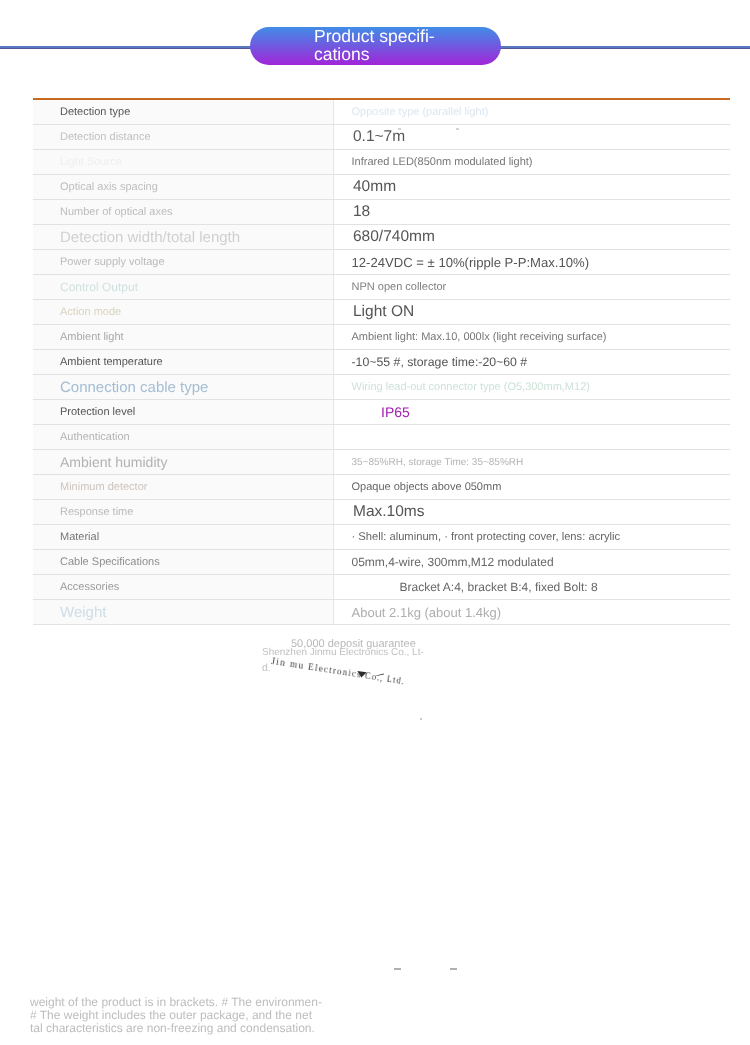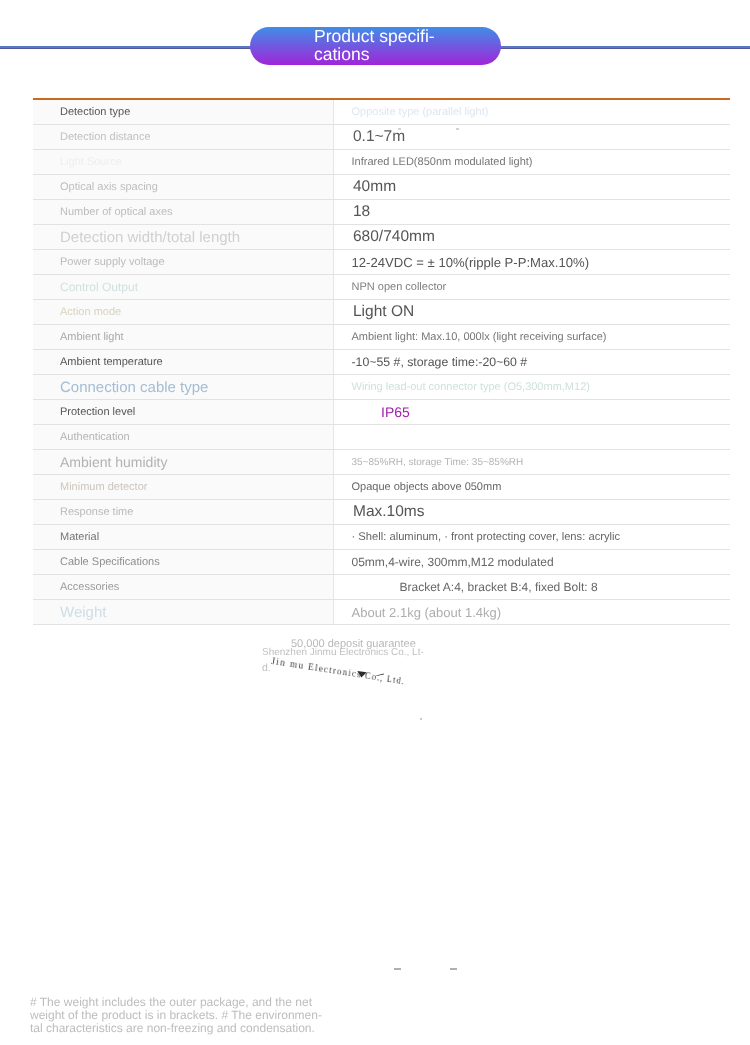--- a/index.html
+++ b/index.html
@@ -245,17 +245,17 @@
 
   <div id="marks">
       <div class="mark" style="left: 398px; top: 128px; width: 3px; height: 1.5px; background: rgb(204, 212, 222);"></div>
       <div class="mark" style="left: 456px; top: 128px; width: 3px; height: 1.5px; background: rgb(204, 212, 222);"></div>
       <div class="mark" style="left: 420px; top: 718px; width: 2px; height: 2px; background: rgb(201, 201, 201);"></div>
       <div class="mark" style="left: 394px; top: 968px; width: 7px; height: 1.6px; background: rgb(176, 176, 176);"></div>
       <div class="mark" style="left: 450px; top: 968px; width: 7px; height: 1.6px; background: rgb(176, 176, 176);"></div>
     </div>
 
   <div class="foot" style="color: rgb(189, 189, 189);">
+    <div>weight of the product is in brackets. # The environmen-</div>
     <div># The weight includes the outer package, and the net</div>
-    <div>weight of the product is in brackets. # The environmen-</div>
     <div>tal characteristics are non-freezing and condensation.</div>
   </div>
 </div>
 
 </body></html>

